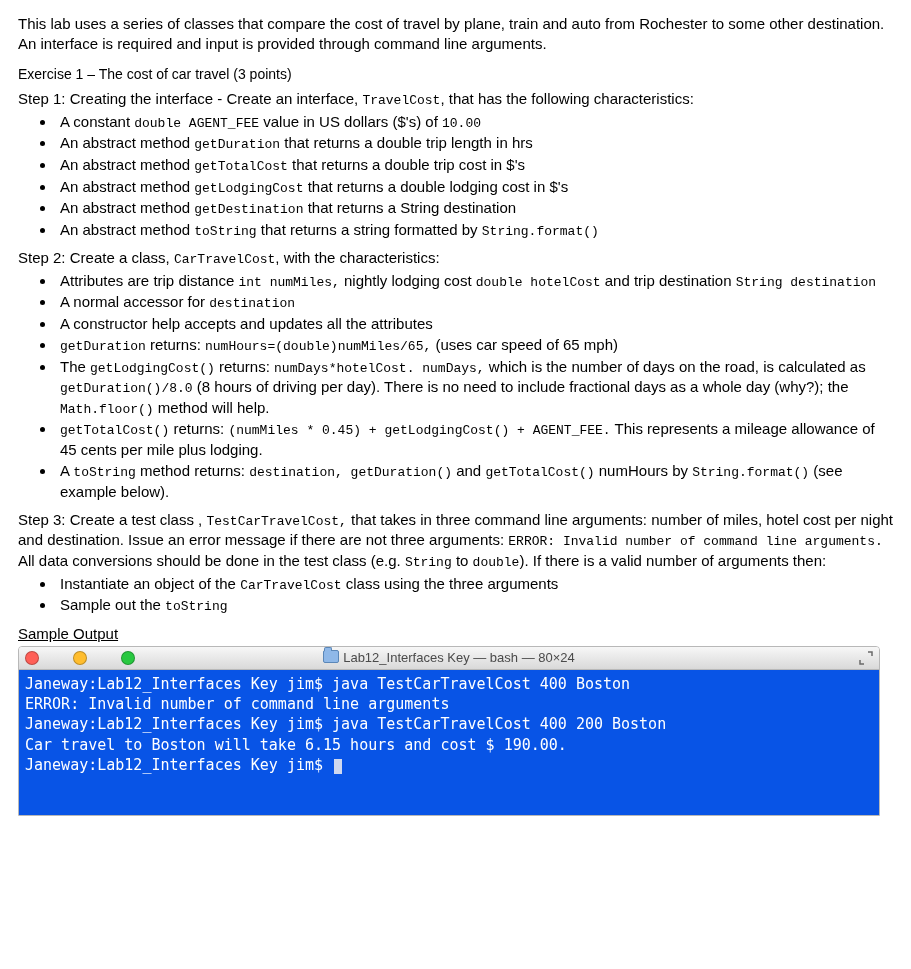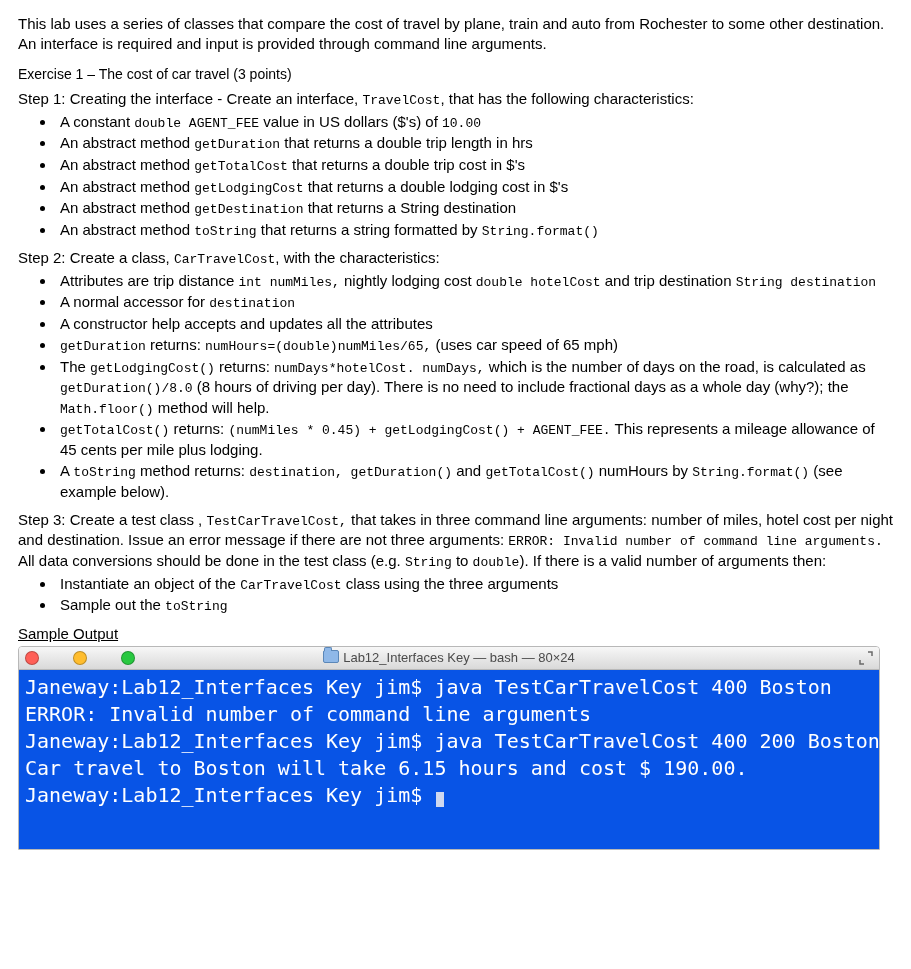--- a/index.html
+++ b/index.html
@@ -92,21 +92,21 @@
   }
   .tl-expand {
     position:absolute; right:6px; top:4px;
     width:14px;height:14px;
     color:#6a6a6a;
   }
   .term-body {
     background: #0854e6;
     color: #ffffff;
     font-family: "DejaVu Sans Mono","Menlo","Consolas",monospace;
-    font-size: 20px;
+    font-size: 15px;
     line-height: 1.35;
     padding: 4px 0 40px 6px;
     white-space: pre;
   }
   .cursor {
     display:inline-block;
     width:8px;height:15px;
     background:#cfd8ef;
     vertical-align:text-bottom;
     margin-left:2px;

